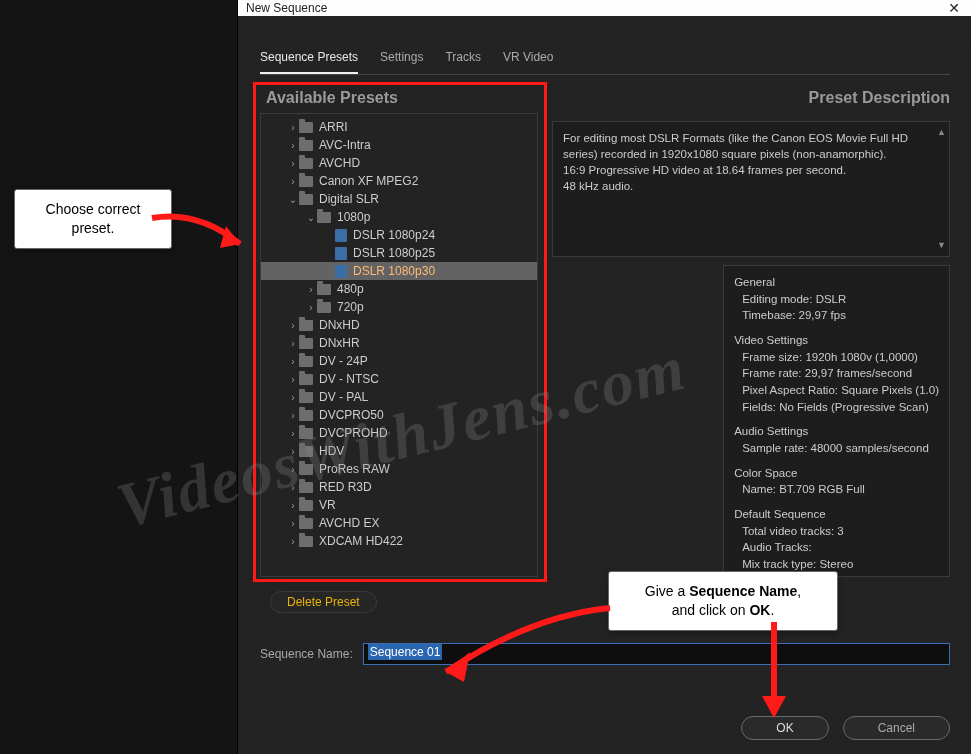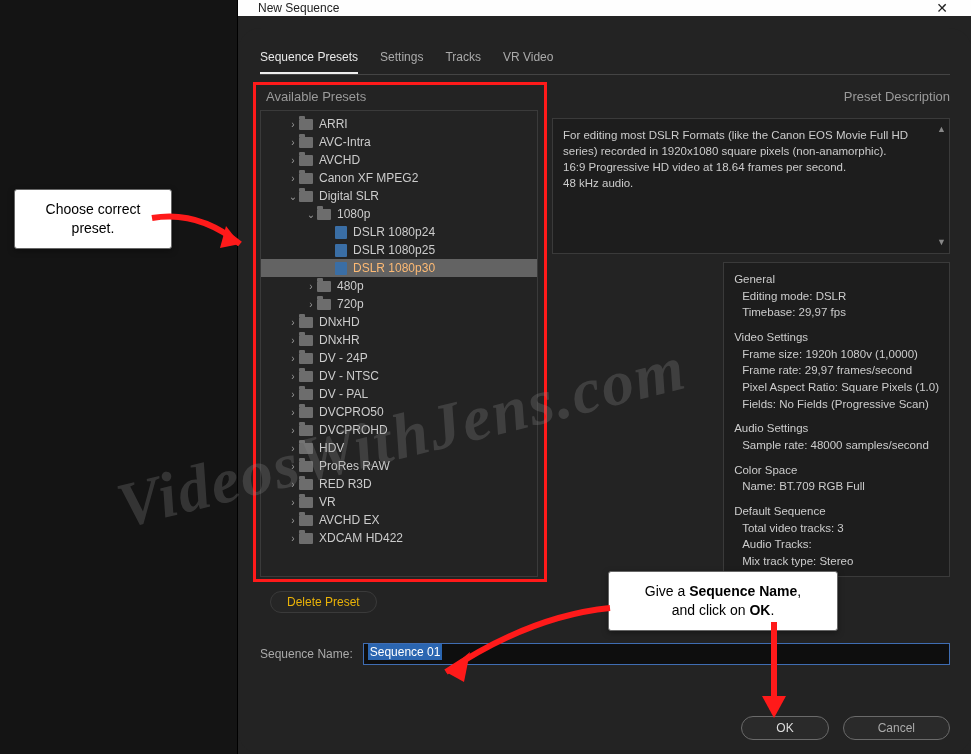--- a/index.html
+++ b/index.html
@@ -1,33 +1,33 @@
 <!DOCTYPE html>
 <html><head>
 <meta charset="utf-8">
 <style>
   html,body{margin:0;padding:0;background:#000;font-family:"Segoe UI",Arial,sans-serif;font-size:12px;color:#ccc;}
   .stage{position:relative;width:971px;height:754px;overflow:hidden;background:#0a0a0a;}
   
   .left-strip{position:absolute;left:0;top:0;width:237px;height:754px;background:#141414;}
   
   .dialog{position:absolute;left:237px;top:0;width:734px;height:754px;background:#232323;border-left:1px solid #000;}
-  .titlebar{height:16px;background:#fefefe;display:flex;align-items:center;padding:0 20px;color:#222;font-size:12px;}
+  .titlebar{height:16px;background:#fefefe;display:flex;align-items:center;padding:0 8px;color:#222;font-size:12px;}
   .titlebar .ttl{flex:1;}
   .titlebar .close{width:20px;text-align:center;cursor:pointer;font-size:14px;}
   .body{position:absolute;left:0;top:28px;right:0;bottom:0;background:#232323;padding:18px 22px 10px 22px;box-sizing:border-box;border-radius:23px;}
   
   .tabs{display:flex;gap:22px;border-bottom:1px solid #444;padding-bottom:0;margin-bottom:10px;}
   .tab{padding:4px 0 8px 0;color:#aaa;cursor:pointer;}
   .tab.active{color:#e8e8e8;border-bottom:2px solid #eee;}
   
   .cols{display:flex;gap:14px;height:492px;}
   .col-left{width:278px;display:flex;flex-direction:column;}
   .col-right{flex:1;display:flex;flex-direction:column;gap:8px;align-items:flex-end;}
-  .panel-label{color:#9a9a9a;font-size:13px;margin:4px 0 6px 6px;}
+  .panel-label{color:#9a9a9a;font-size:16px;margin:4px 0 6px 6px;font-weight:bold;}
   .tree-wrap{flex:1;background:#232323;border:1px solid #3a3a3a;overflow:auto;position:relative;}
   .tree{padding:4px 0;}
   .tree-row{display:flex;align-items:center;height:18px;padding-right:6px;color:#ccc;cursor:default;white-space:nowrap;}
   .tree-row.sel{background:#636363;color:#fdba74;}
   .tw{display:inline-block;width:12px;text-align:center;color:#999;font-size:10px;}
   .folder-icon, .file-icon{display:inline-block;width:14px;height:11px;margin-right:6px;vertical-align:middle;}
   .folder-icon{background:#6d6d6d;border-radius:1px;position:relative;}
   .folder-icon:before{content:"";position:absolute;left:0;top:-3px;width:6px;height:3px;background:#6d6d6d;border-radius:1px 1px 0 0;}
   .file-icon{background:#3a6ea5;border-radius:1px;width:12px;height:13px;}
   .lbl{font-size:12px;}

